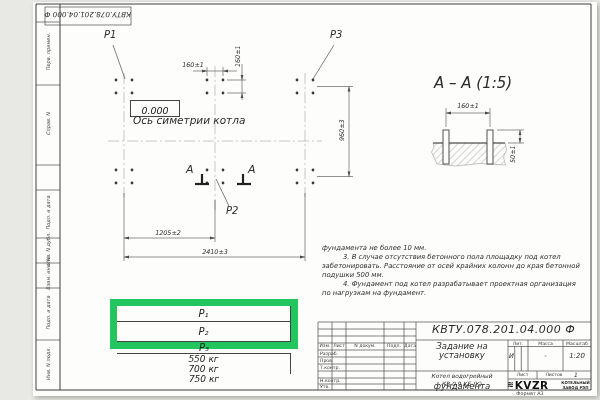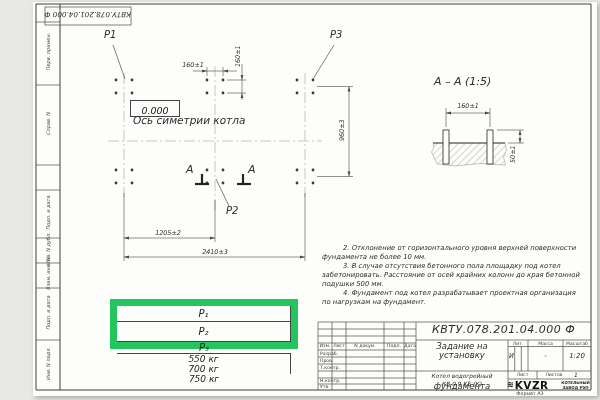--- a/index.html
+++ b/index.html
@@ -214,26 +214,25 @@
   </div>
   <div class="txt" style="left:133px;top:115px;font-size:10.5px;">Ось симетрии котла</div>
   <div class="txt c dim" style="left:178px;top:62px;width:30px;">160±1</div>
   <div class="txt c dim rot" style="left:218px;top:53px;width:40px;">160±1</div>
   <div class="txt c dim rot" style="left:322px;top:127px;width:40px;">960±3</div>
   <div class="txt c dim" style="left:148px;top:230px;width:40px;">1205±2</div>
   <div class="txt c dim" style="left:195px;top:249px;width:40px;font-style:italic;">2410±3</div>
   <div class="txt" style="left:186px;top:164px;font-size:11px;">А</div>
   <div class="txt" style="left:248px;top:164px;font-size:11px;">А</div>
 
-  <div class="txt" style="left:434px;top:76px;font-size:11px;text-align:center;">А – А (1:5)</div>
+  <div class="txt" style="left:434px;top:76px;font-size:15px;text-align:center;">А – А (1:5)</div>
   <div class="txt c dim" style="left:448px;top:103px;width:40px;">160±1</div>
   <div class="txt c dim rot" style="left:493px;top:151px;width:40px;">50±1</div>
 
   <div id="notes">
-    <div class="note-line note-ind">2. Отклонение от горизонтального уровня верхней поверхности</div>
     <div class="note-line">фундамента не более 10 мм.</div>
     <div class="note-line note-ind">3. В случае отсутствия бетонного пола площадку под котел</div>
     <div class="note-line">забетонировать. Расстояние от осей крайних колонн до края бетонной</div>
     <div class="note-line">подушки 500 мм.</div>
     <div class="note-line note-ind">4. Фундамент под котел разрабатывает проектная организация</div>
     <div class="note-line">по нагрузкам на фундамент.</div>
   </div>
 
   <div id="load-table">
     <div class="lt-h">P₁</div>

